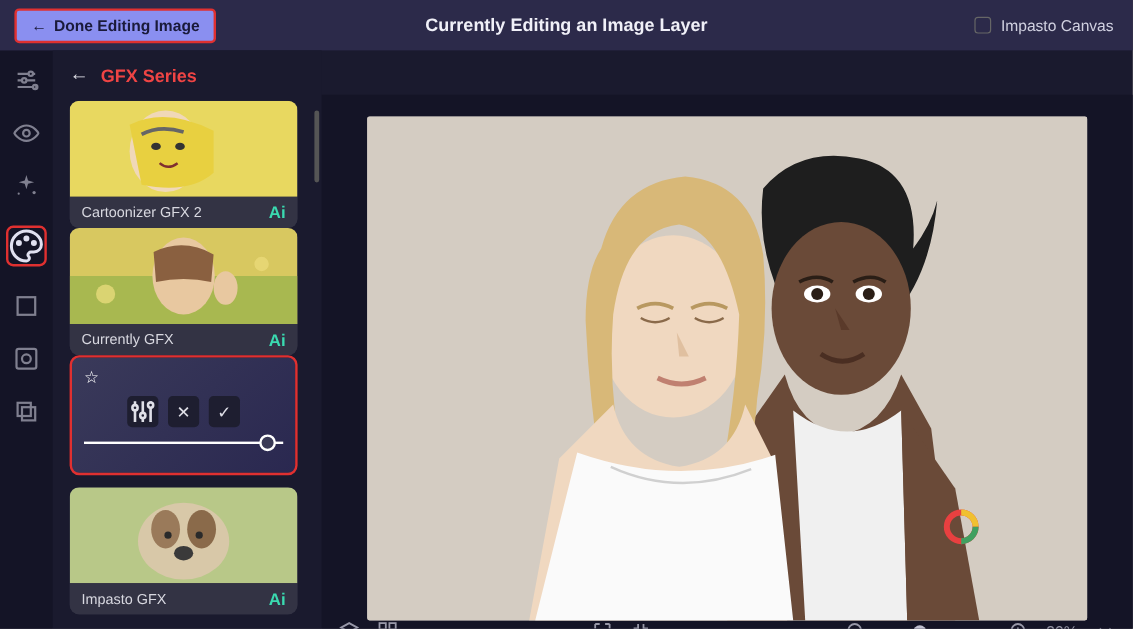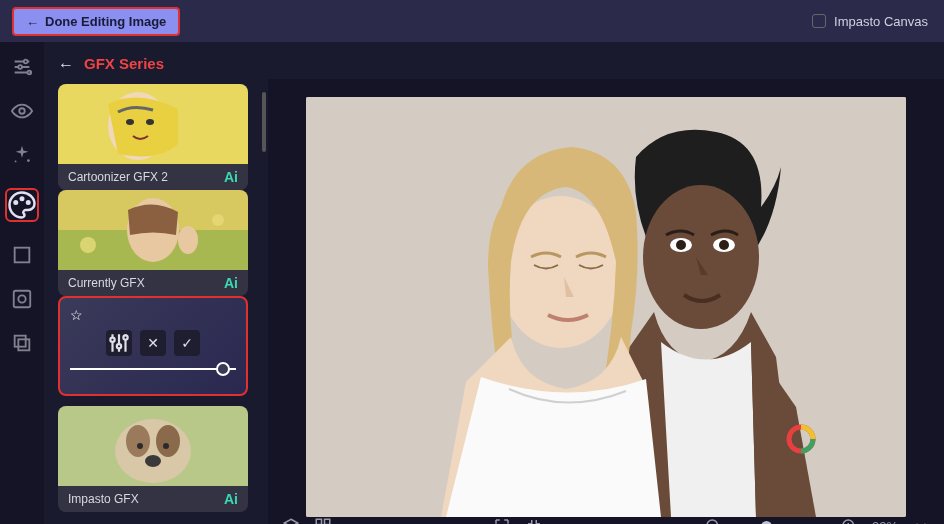--- a/index.html
+++ b/index.html
@@ -40,20 +40,21 @@
 svg { width:100%; height:100%; }
 </style>
 </head>
 <body>
 
 <div class="topbar">
   <div class="done-btn">
     <span>←</span>
     <span>Done Editing Image</span>
   </div>
+  <div class="title-center">Currently Editing an Image Layer</div>
   <div class="display-canvas">
     <div class="chk"></div>
     <span>Impasto Canvas</span>
   </div>
 </div>
 
 <div class="main">
 
   <div class="rail">
     <div class="rail-item">

